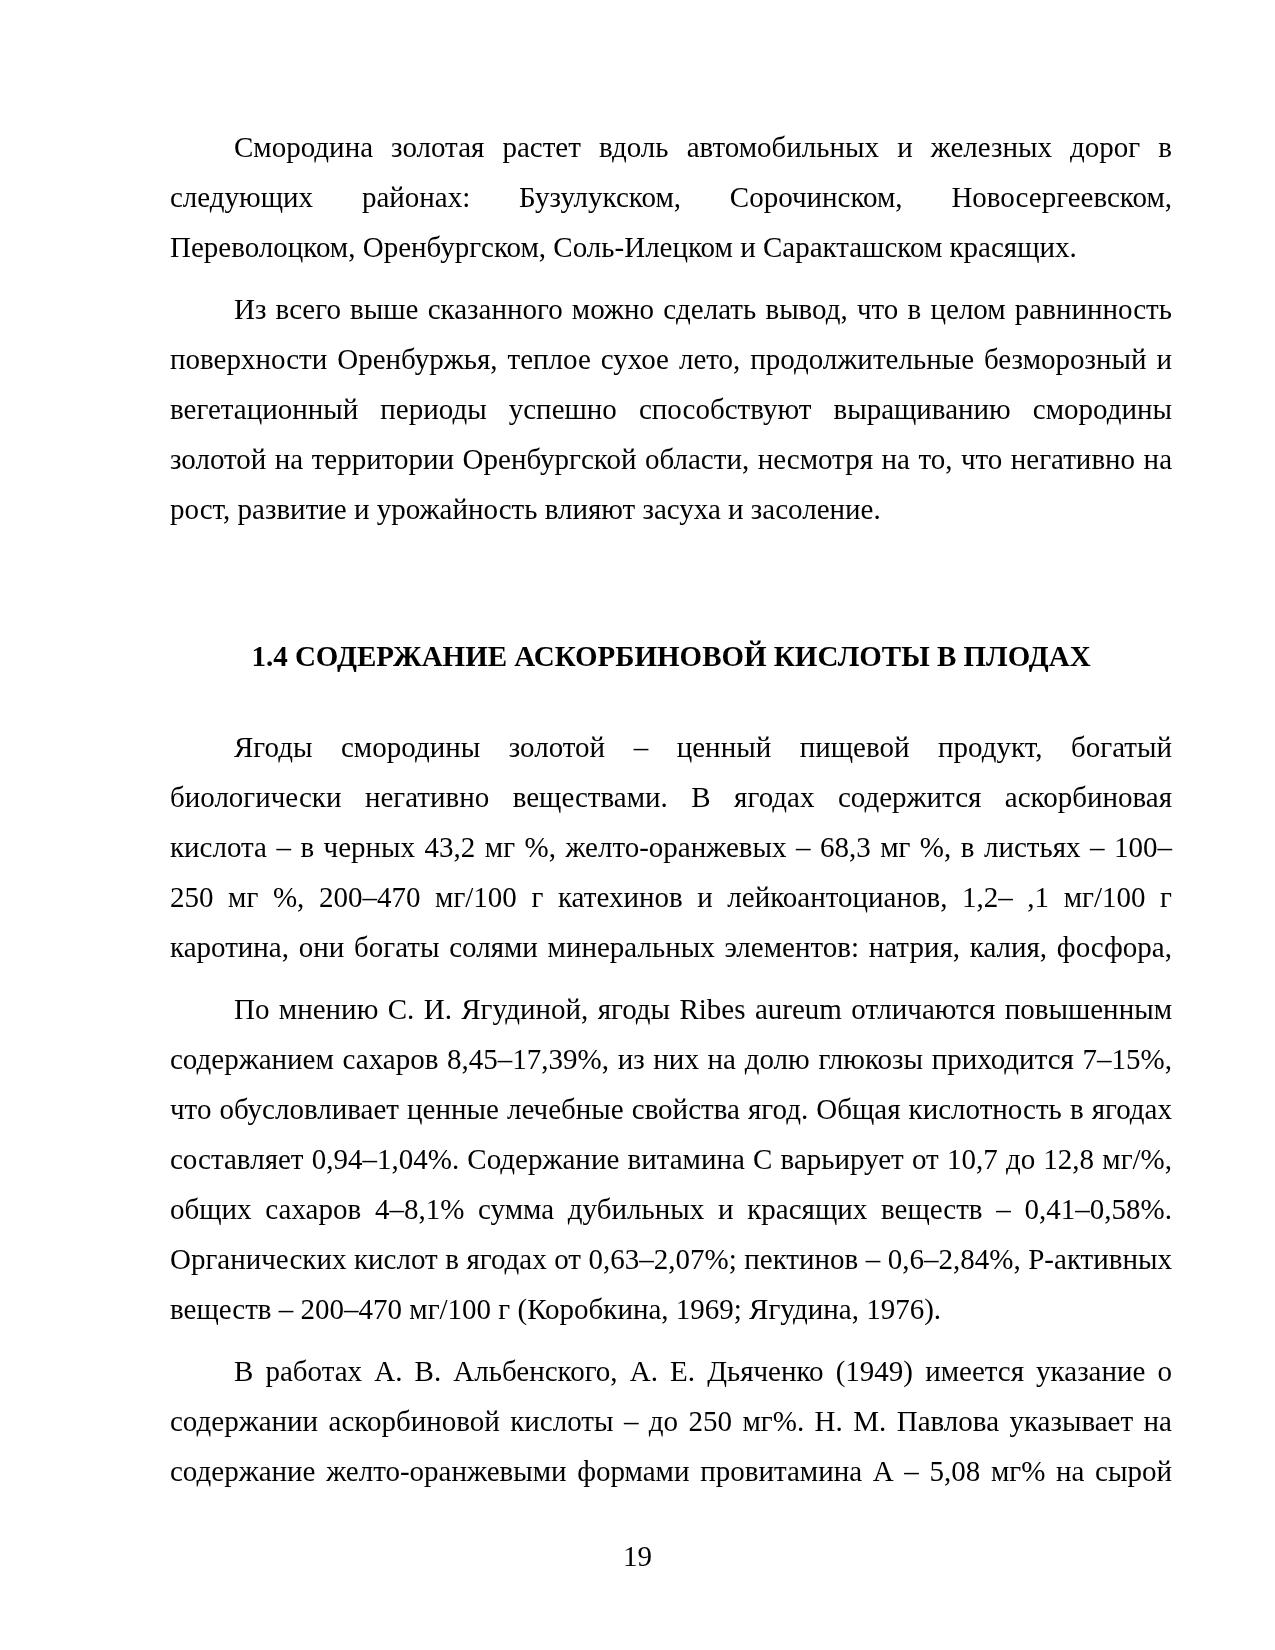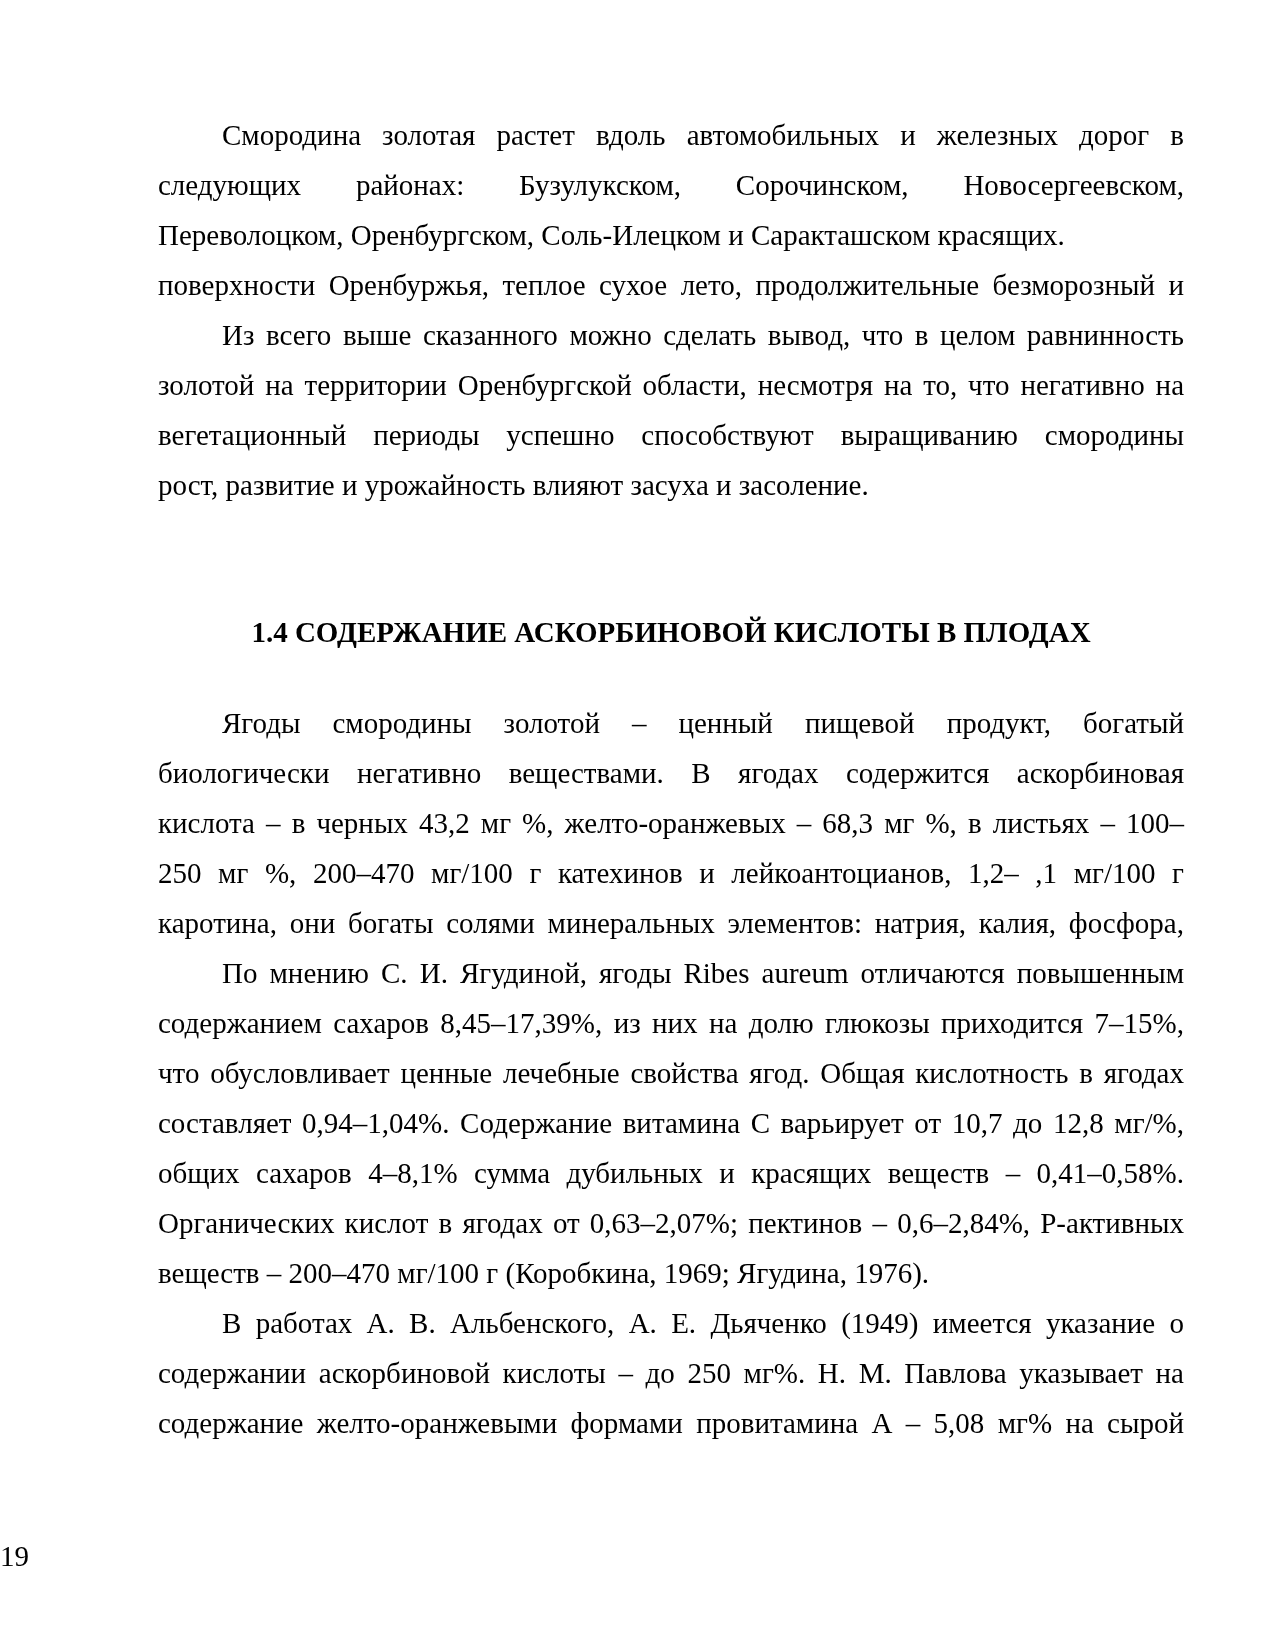--- a/index.html
+++ b/index.html
@@ -16,21 +16,21 @@
     overflow: hidden;
   }
   .text-body {
     position: absolute;
     left: 158px;
     top: 110px;
     width: 1026px;
     font-size: 29px;
     line-height: 50px;
   }
-  .paragraph { margin: 0; padding: 0; }
+  .paragraph { margin: 12px; padding: 0; }
   .text-line {
     text-align: justify;
     text-align-last: justify;
     -moz-text-align-last: justify;
     white-space: nowrap;
   }
   .text-line.first-line { text-indent: 64px; }
   .text-line.para-last {
     text-align-last: left;
     -moz-text-align-last: left;
@@ -42,39 +42,39 @@
     -moz-text-align-last: center;
     margin-top: 97px;
     margin-bottom: 41px;
     white-space: nowrap;
   }
   .page-number {
     position: absolute;
     top: 1531px;
     left: 0;
     width: 1275px;
-    text-align: left;
+    text-align: center;
     font-size: 29px;
     line-height: 50px;
   }
 </style>
 </head>
 <body>
 
 <div class="text-body" id="text-body">
     <div class="paragraph">
       <div class="text-line first-line">Смородина золотая растет вдоль автомобильных и железных дорог в</div>
       <div class="text-line">следующих районах: Бузулукском, Сорочинском, Новосергеевском,</div>
       <div class="text-line para-last">Переволоцком, Оренбургском, Соль-Илецком и Саракташском красящих.</div>
     </div>
     <div class="paragraph">
+      <div class="text-line first-line">Из всего выше сказанного можно сделать вывод, что в целом равнинность</div>
       <div class="text-line">поверхности Оренбуржья, теплое сухое лето, продолжительные безморозный и</div>
-      <div class="text-line first-line">Из всего выше сказанного можно сделать вывод, что в целом равнинность</div>
+      <div class="text-line">вегетационный периоды успешно способствуют выращиванию смородины</div>
       <div class="text-line">золотой на территории Оренбургской области, несмотря на то, что негативно на</div>
-      <div class="text-line">вегетационный периоды успешно способствуют выращиванию смородины</div>
       <div class="text-line para-last">рост, развитие и урожайность влияют засуха и засоление.</div>
     </div>
     <div class="section-heading">1.4 СОДЕРЖАНИЕ АСКОРБИНОВОЙ КИСЛОТЫ В ПЛОДАХ</div>
     <div class="paragraph">
       <div class="text-line first-line">Ягоды смородины золотой – ценный пищевой продукт, богатый</div>
       <div class="text-line">биологически негативно веществами. В ягодах содержится аскорбиновая</div>
       <div class="text-line">кислота – в черных 43,2 мг %, желто-оранжевых – 68,3 мг %, в листьях – 100–</div>
       <div class="text-line">250 мг %, 200–470 мг/100 г катехинов и лейкоантоцианов, 1,2– ,1 мг/100 г</div>
       <div class="text-line">каротина, они богаты солями минеральных элементов: натрия, калия, фосфора,</div>
     </div>

